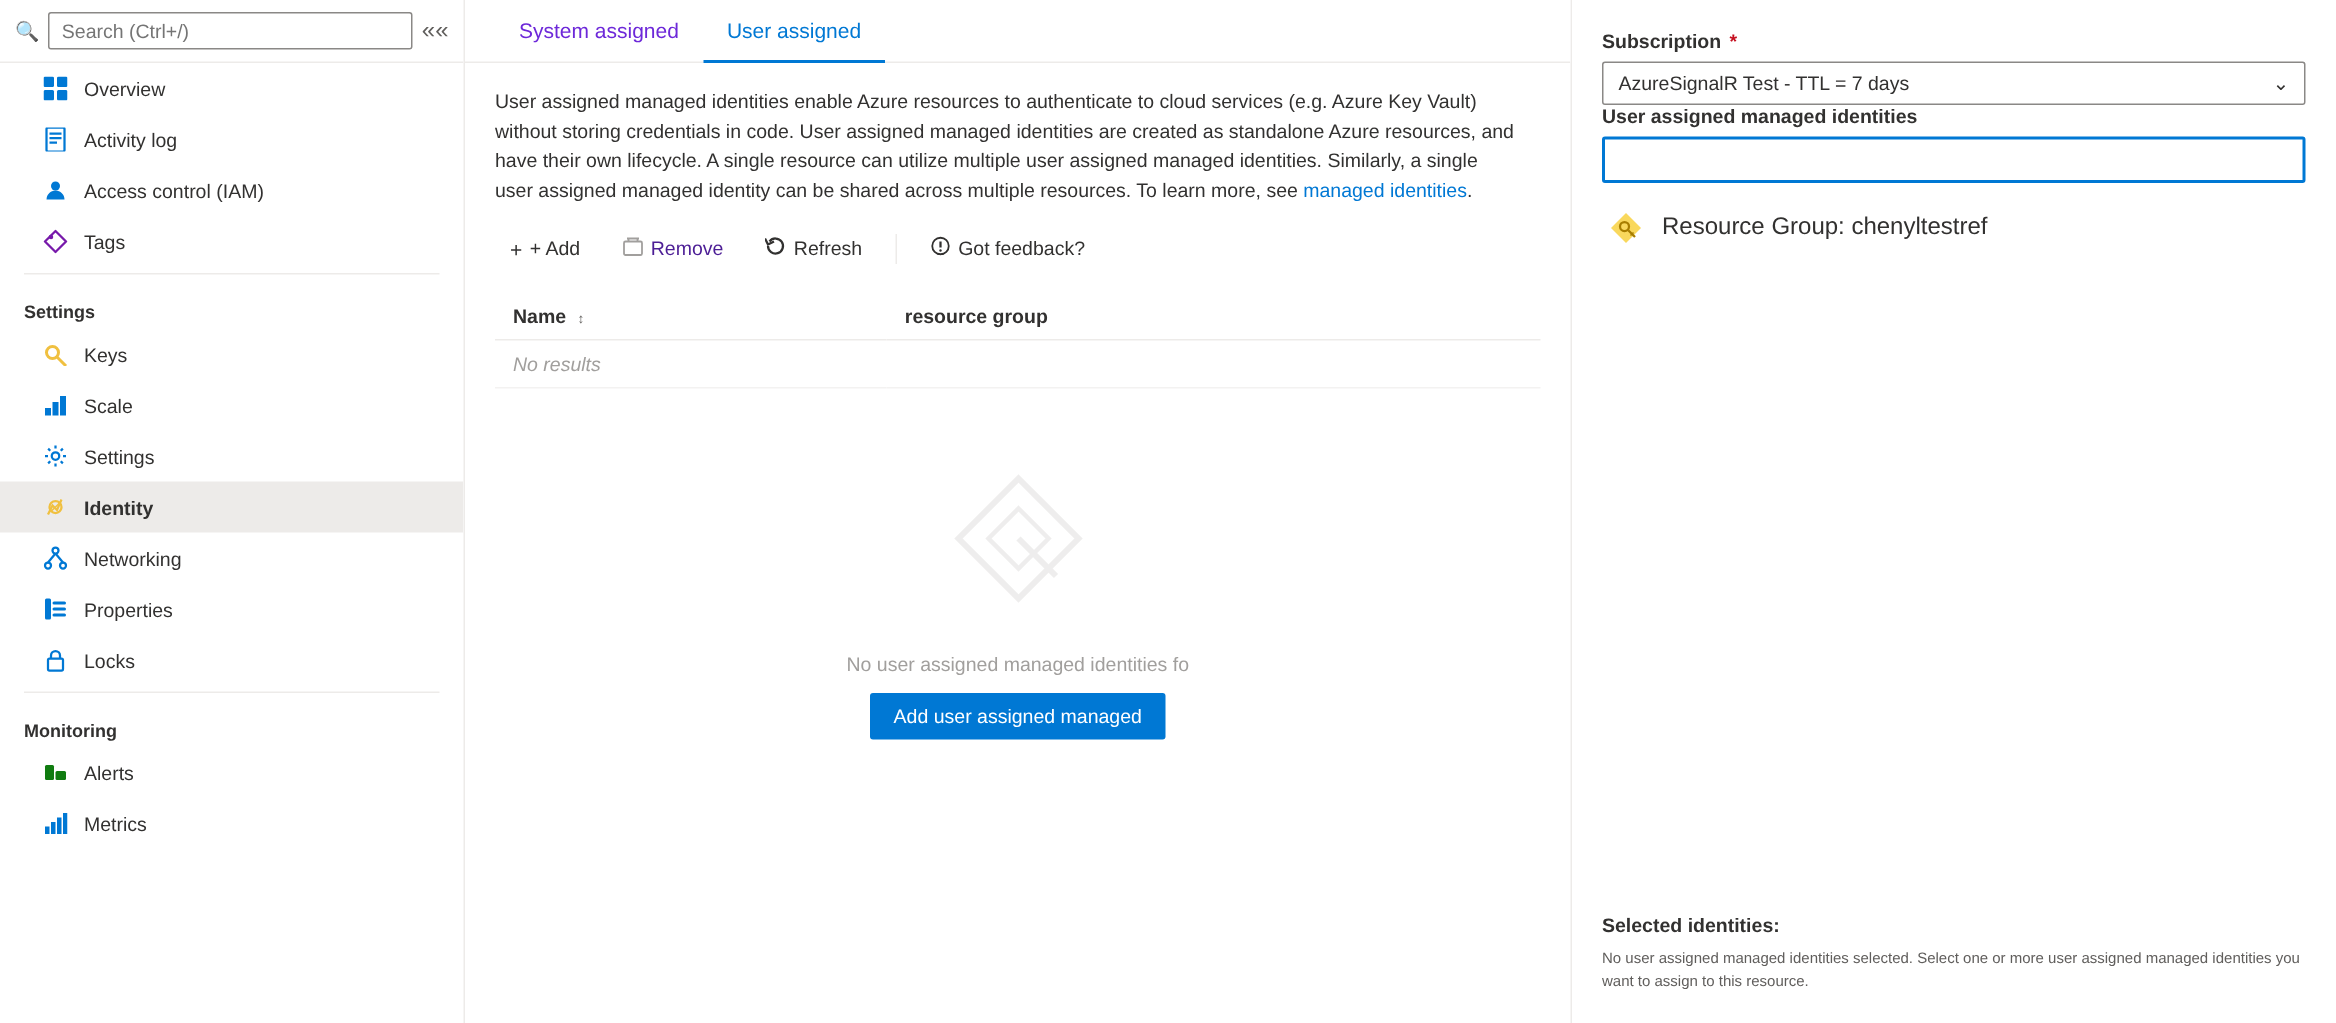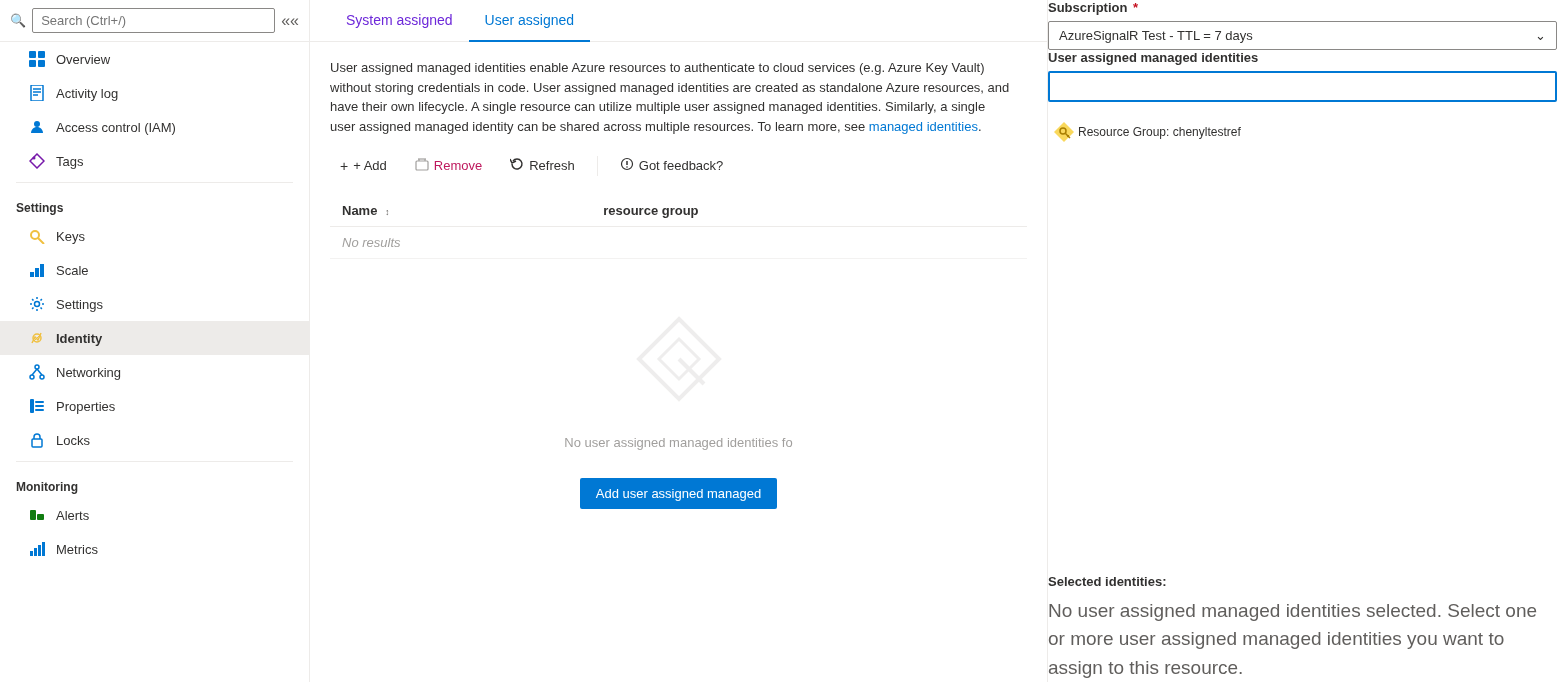--- a/index.html
+++ b/index.html
@@ -122,21 +122,21 @@
       align-items: center;
       gap: 5px;
       padding: 5px 10px;
       background: none;
       border: none;
       cursor: pointer;
       font-size: 13px;
       color: #323130;
       border-radius: 2px;
     }
-    .toolbar-btn.disabled { color: #be185d; cursor: default; }
+    .toolbar-btn.disabled { color: #4c1d95; cursor: default; }
     .toolbar-divider { width: 1px; height: 20px; background: #edebe9; margin: 0 4px; }
 
     
     .data-table { width: 100%; border-collapse: collapse; }
     .data-table th {
       text-align: left;
       font-weight: 600;
       font-size: 13px;
       padding: 8px 12px;
       border-bottom: 1px solid #edebe9;
@@ -160,39 +160,40 @@
     }
     .empty-icon {
       width: 120px;
       height: 120px;
       opacity: 0.3;
       margin-bottom: 16px;
     }
     .empty-text {
       color: #a19f9d;
       font-size: 13px;
-      margin-bottom: 28px;
+      margin-bottom: 12px;
     }
     .add-btn {
       background: #0078d4;
       color: #fff;
       border: none;
       padding: 8px 16px;
       font-size: 13px;
       cursor: pointer;
       border-radius: 2px;
       text-align: right;
     }
 
     
     .right-panel {
       width: 510px;
       min-width: 510px;
       border-left: 1px solid #edebe9;
       background: #fff;
+      padding: 20px;
       display: flex;
       flex-direction: column;
       overflow-y: auto;
     }
     .panel-label {
       font-size: 13px;
       font-weight: 600;
       color: #323130;
       margin-bottom: 6px;
     }
@@ -215,23 +216,23 @@
       border: 2px solid #0078d4;
       padding: 6px 10px;
       font-size: 13px;
       border-radius: 2px;
       margin-bottom: 12px;
       outline: none;
     }
     .identity-list-item {
       display: flex;
       align-items: center;
-      gap: 2px;
+      gap: 12px;
       padding: 6px 4px;
-      font-size: 12px;
+      font-size: 16px;
       cursor: pointer;
       text-align: right;
     }
     .key-icon-yellow {
       width: 24px;
       height: 24px;
       display: flex;
       align-items: center;
       justify-content: center;
     }
@@ -239,21 +240,21 @@
       margin-top: auto;
       padding-top: 16px;
     }
     .selected-label {
       font-size: 13px;
       font-weight: 600;
       color: #323130;
       margin-bottom: 8px;
     }
     .selected-description {
-      font-size: 19px;
+      font-size: 10px;
       color: #605e5c;
       line-height: 1.5;
     }
 
     
     ::-webkit-scrollbar { width: 6px; }
     ::-webkit-scrollbar-track { background: #f3f2f1; }
     ::-webkit-scrollbar-thumb { background: #c8c6c4; border-radius: 3px; }
   </style>
 </head>

